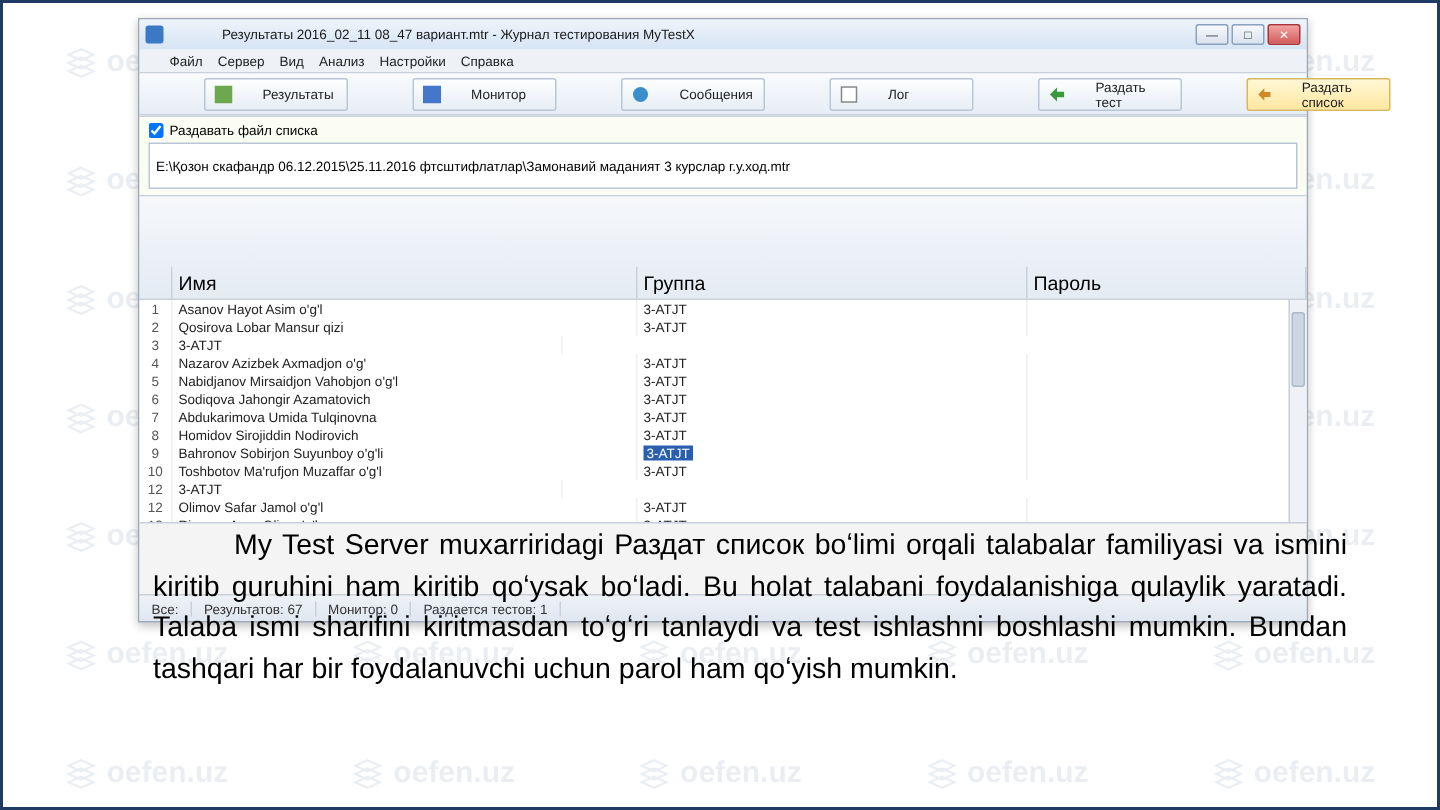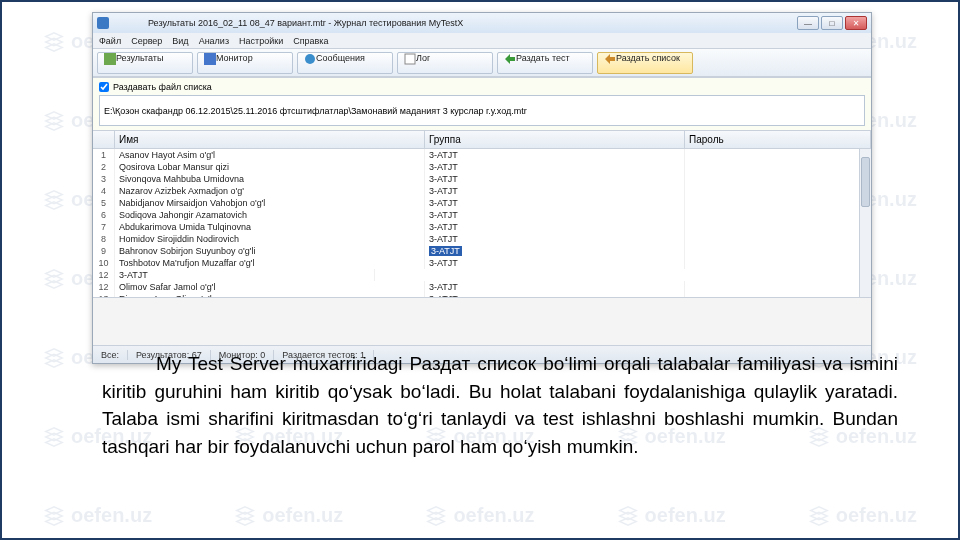--- a/index.html
+++ b/index.html
@@ -9,36 +9,36 @@
   .wm-row { display: flex; justify-content: space-around; opacity: 0.12; }
   .wm-item { display: flex; align-items: center; gap: 6px; color: #5a7aa6; font-size: 20px; font-weight: 600; padding: 28px 10px; }
   .wm-ico { width: 22px; height: 22px; }
   .app { position: absolute; top: 10px; left: 90px; width: 780px; background: #f4f4f4; border: 1px solid #9aa8b7; box-shadow: 0 2px 6px rgba(0,0,0,.25); z-index: 2; font-size: 9px; }
   .titlebar { height: 20px; background: linear-gradient(#eef4fb,#d6e4f4); display: flex; align-items: center; padding: 0 4px; }
   .titlebar .ticon { width: 12px; height: 12px; background: #3b79c4; border-radius: 2px; margin-right: 4px; }
   .titlebar .ttext { flex: 1; font-size: 9px; color: #1a1a1a; white-space: nowrap; overflow: hidden; padding-left: 35px; }
   .winbtns { display: flex; gap: 2px; }
   .winbtns div { width: 22px; height: 14px; background: linear-gradient(#f7f9fc,#d9e2ee); border: 1px solid #8aa2bd; border-radius: 2px; display: flex; align-items: center; justify-content: center; font-size: 8px; color: #333; }
   .winbtns .close { background: linear-gradient(#f2a3a3,#d45b5b); color: #fff; border-color: #a33; }
-  .menubar { height: 16px; background: #eef2f7; border-bottom: 1px solid #c7d0db; display: flex; align-items: center; padding: 0 6px; gap: 10px; font-size: 9px; color: #222; }
+  .menubar { height: 16px; background: #eef2f7; border-bottom: 1px solid #c7d0db; display: flex; align-items: center; padding: 0 20px; gap: 10px; font-size: 9px; color: #222; }
   .toolbar { height: 28px; background: linear-gradient(#f9fbfd,#e6edf5); border-bottom: 1px solid #c7d0db; display: flex; align-items: center; padding: 0 4px; gap: 4px; }
-  .tbtn { height: 22px; min-width: 96px; padding: 0 6px; background: linear-gradient(#fefefe,#e7eef7); border: 1px solid #b9c6d6; border-radius: 2px; display: flex; align-items: flex-start; gap: 0; font-size: 9px; color: #222; }
+  .tbtn { height: 22px; min-width: 96px; padding: 0 6px; background: linear-gradient(#fefefe,#e7eef7); border: 1px solid #b9c6d6; border-radius: 2px; display: flex; align-items: center; gap: 20px; font-size: 9px; color: #222; margin-left: 39px; }
   .tbtn.active { background: linear-gradient(#fff7d6,#ffe7a0); border-color: #d8b85c; }
   .tbtn .ico { width: 12px; height: 12px; }
   .panel { background: #fbfcf2; border-top: 1px solid #c7d0db; padding: 4px 6px; }
   .chk-row { display: flex; align-items: center; gap: 4px; font-size: 9px; margin-bottom: 3px; }
   .chk-row input { width: 10px; height: 10px; }
   .path-row input { width: 100%; height: 31px; font-size: 9px; padding: 0 4px; border: 1px solid #b9c6d6; background: #fff; }
   .actions { display: flex; align-items: center; gap: 6px; margin-top: 4px; }
   .abtn { height: 18px; padding: 0 8px; background: linear-gradient(#fefefe,#e7eef7); border: 1px solid #b9c6d6; border-radius: 2px; display: flex; align-items: center; gap: 4px; font-size: 9px; }
   .abtn.link { margin-left: auto; background: transparent; border: none; color: #1a4f9c; }
   .abtn .ico { width: 10px; height: 10px; }
   .grid { border-top: 1px solid #c7d0db; }
   .ghead { display: flex; background: linear-gradient(#f6f8fb,#e4ebf3); border-bottom: 1px solid #c7d0db; }
-  .ghead div { padding: 3px 4px; font-size: 10px; border-right: 1px solid #c7d0db; }
+  .ghead div { padding: 3px 4px; font-size: 13px; border-right: 1px solid #c7d0db; margin-top: 47px; }
   .col-n { width: 22px; text-align: center; }
   .col-name { width: 310px; }
   .col-group { width: 260px; }
   .col-pass { flex: 1; }
   .gbody { max-height: 148px; overflow: hidden; background: #fff; position: relative; }
   .grow { display: flex; font-size: 9px; color: #222; }
   .grow > div { padding: 1px 4px; border-right: 1px solid #f0f0f0; white-space: nowrap; overflow: hidden; }
   .grow .col-n { color: #555; }
   .grow.sel .col-group span { background: #2a5fb0; color: #fff; padding: 0 2px; }
   .gscroll { position: absolute; right: 0; top: 0; bottom: 0; width: 12px; background: #eef2f7; border-left: 1px solid #c7d0db; }
@@ -506,21 +506,20 @@
             <div class="col-pass"></div>
           </div>
           <div class="grow">
             <div class="col-n">2</div>
             <div class="col-name">Qosirova Lobar Mansur qizi</div>
             <div class="col-group"><span>3-ATJT</span></div>
             <div class="col-pass"></div>
           </div>
           <div class="grow">
             <div class="col-n">3</div>
-            <div class="col-name">Sivonqova Mahbuba Umidovna</div>
             <div class="col-group"><span>3-ATJT</span></div>
             <div class="col-pass"></div>
           </div>
           <div class="grow">
             <div class="col-n">4</div>
             <div class="col-name">Nazarov Azizbek Axmadjon o'g'</div>
             <div class="col-group"><span>3-ATJT</span></div>
             <div class="col-pass"></div>
           </div>
           <div class="grow">

